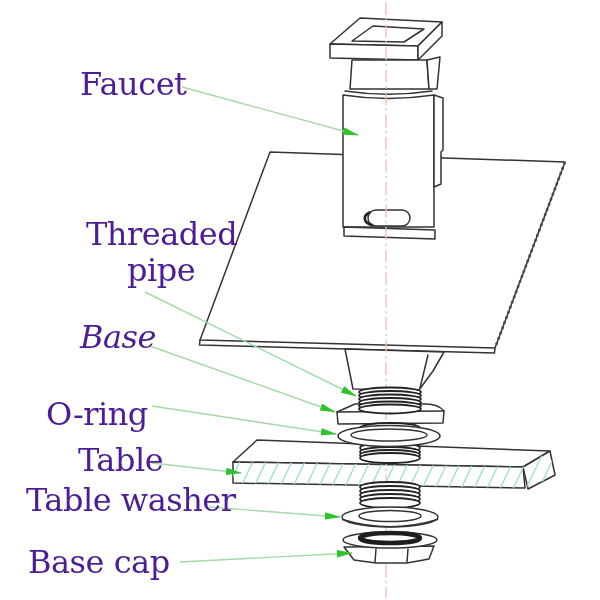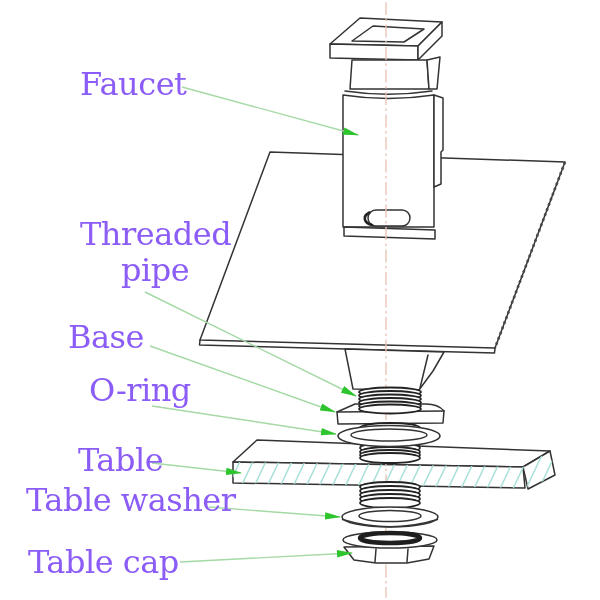--- a/index.html
+++ b/index.html
@@ -7,21 +7,21 @@
     width:600px;height:600px;position:relative;overflow:hidden;
     background:#ffffff;
     font-family:"DejaVu Serif","Liberation Serif",serif;
   }
   #canvas{position:absolute;left:0;top:0;}
   .lbl{
     position:absolute;
     font-size:32px;
     line-height:36px;
     letter-spacing:-0.5px;
-    color:#8b5cf6;
+    color:#4c1d95;
     white-space:nowrap;
   }
   .lbl-wrap{white-space:normal;text-align:center;}
   
   .ln{stroke:#333;stroke-width:1.5;fill:none;stroke-linejoin:round;stroke-linecap:round;}
   .wh{fill:#ffffff;}
   .coil{fill:#ffffff;stroke:#222;stroke-width:1.8;}
 </style>
 </head>
 <body>
@@ -157,18 +157,18 @@
     <line x1="145" y1="292" x2="356" y2="396" marker-end="url(#ah)"></line>
     <line x1="150" y1="346" x2="335" y2="412" marker-end="url(#ah)"></line>
     <line x1="152" y1="406" x2="336" y2="434" marker-end="url(#ah)"></line>
     <line x1="152" y1="463" x2="241" y2="473" marker-end="url(#ah)"></line>
     <line x1="209" y1="507" x2="340" y2="517" marker-end="url(#ah)"></line>
     <line x1="180" y1="562" x2="352" y2="553" marker-end="url(#ah)"></line>
   </g>
 </svg>
 
 <div class="lbl" style="left:80px;top:66px;">Faucet</div>
-<div class="lbl lbl-wrap" style="left:80px;top:216px;width:150px;">Threaded pipe</div>
-<div class="lbl" style="left:68px;top:319px;">Base</div>
-<div class="lbl" style="left:46px;top:372px;margin-left:43px;">O-ring</div>
+<div class="lbl lbl-wrap" style="left:86px;top:216px;width:150px;">Threaded pipe</div>
+<div class="lbl" style="left:80px;top:319px;font-style:italic;">Base</div>
+<div class="lbl" style="left:46px;top:396px;">O-ring</div>
 <div class="lbl" style="left:78px;top:442px;">Table</div>
 <div class="lbl" style="left:26px;top:482px;">Table washer</div>
-<div class="lbl" style="left:28px;top:544px;">Table cap</div>
+<div class="lbl" style="left:28px;top:544px;">Base cap</div>
 
 </body></html>

